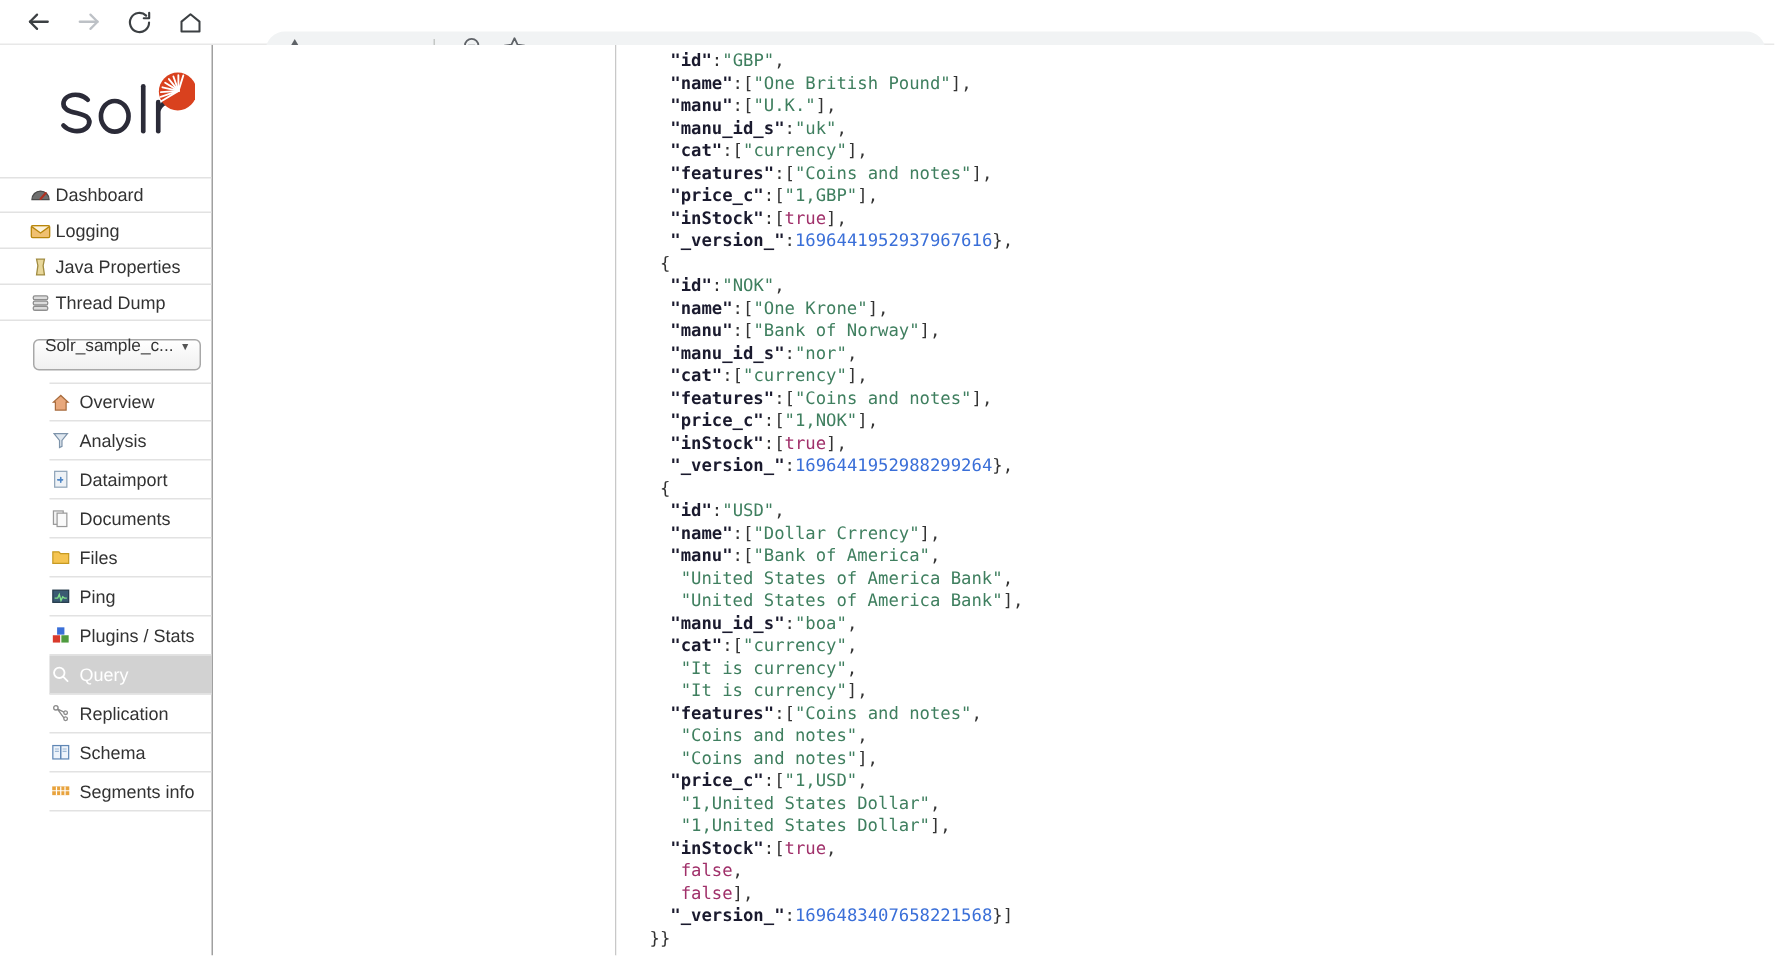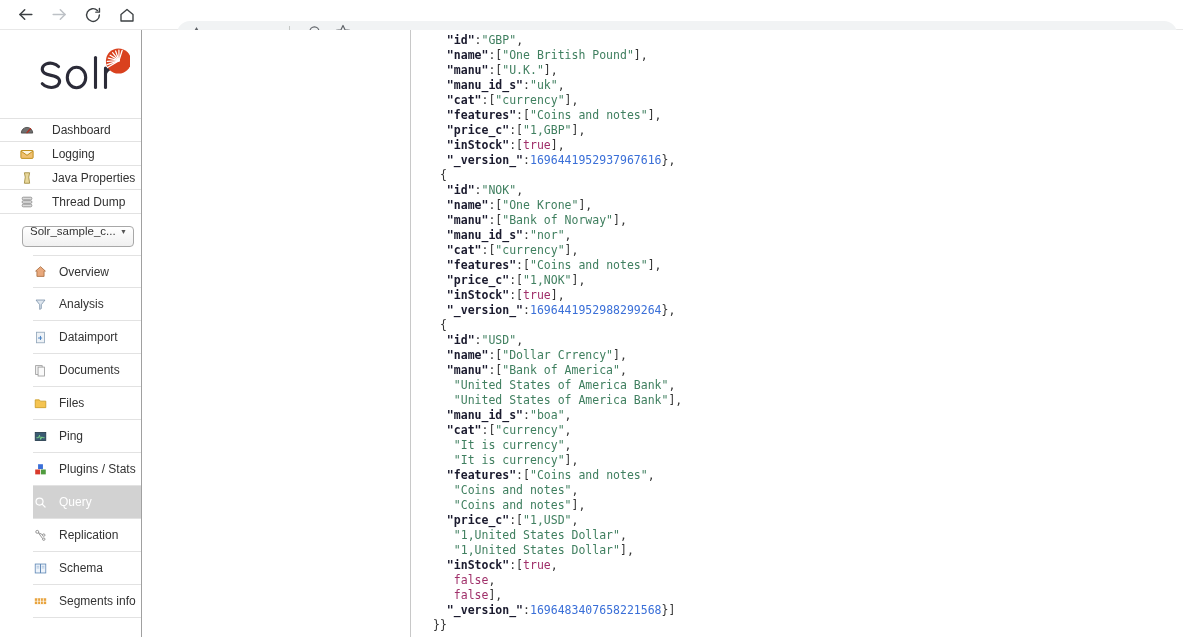--- a/index.html
+++ b/index.html
@@ -94,21 +94,21 @@
   }
   #solr-logo svg { display: block; }
 
   .nav-list { list-style: none; margin: 0; padding: 0; }
   .nav-item {
     border-bottom: 1px solid #e2e2e2;
     height: 24px;
     display: flex;
     align-items: center;
     padding-left: 20px;
-    gap: 18px;
+    gap: 3px;
     font-size: 12px;
     color: #333333;
     cursor: pointer;
     text-align: right;
   }
   .nav-item:first-child { border-top: 1px solid #e2e2e2; }
   .nav-ico {
     width: 14px; height: 14px;
     flex: 0 0 auto;
     display: flex; align-items: center; justify-content: center;
@@ -133,24 +133,24 @@
   }
   #core-selector-label { flex: 1 1 auto; white-space: nowrap; overflow: hidden; }
   #core-caret {
     font-size: 7px; color: #555; flex: 0 0 auto; padding-right: 2px;
   }
 
   .sub-list { list-style: none; margin: 0; padding: 0; }
   .sub-item {
     margin-left: 33px;
     border-bottom: 1px solid #e2e2e2;
-    height: 33px;
+    height: 26px;
     display: flex;
     align-items: center;
-    gap: 12px;
+    gap: 6px;
     font-size: 12px;
     color: #333333;
     cursor: pointer;
   }
   .sub-item:first-child { border-top: 1px solid #e2e2e2; }
   .sub-item.active {
     background: #d2d2d2;
     color: #ffffff;
     margin-left: 33px;
     padding-right: 12px;

